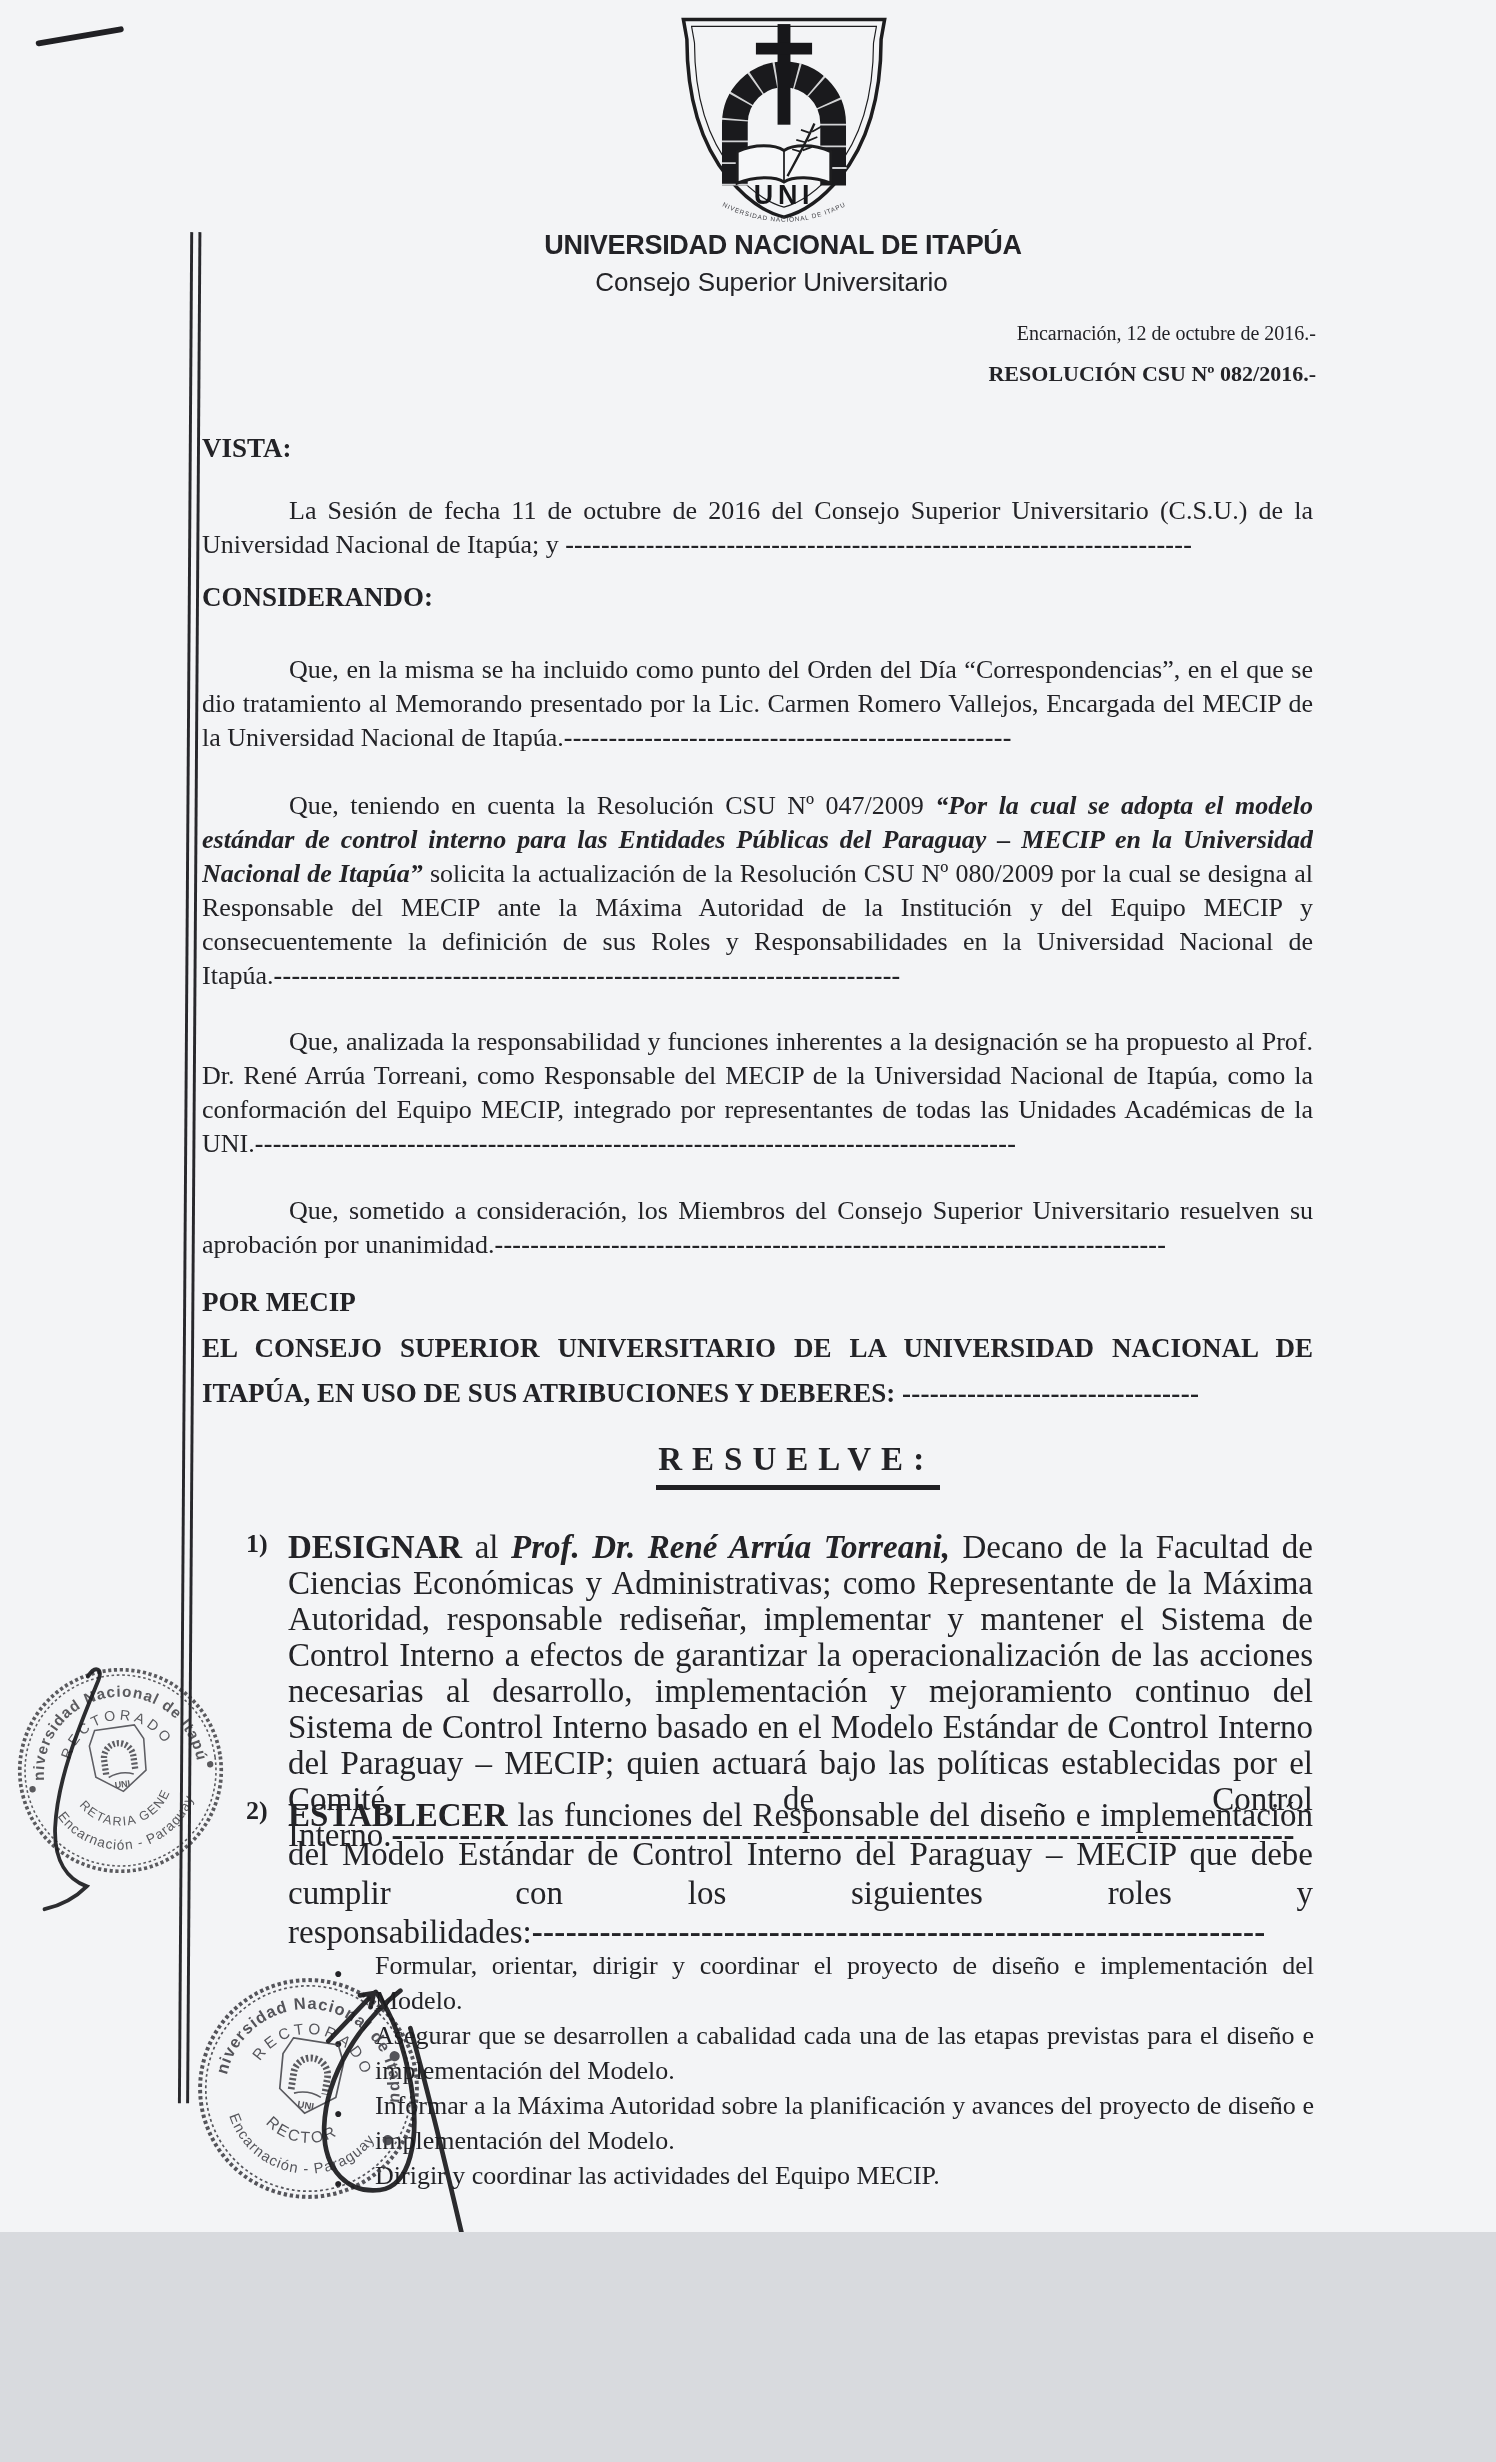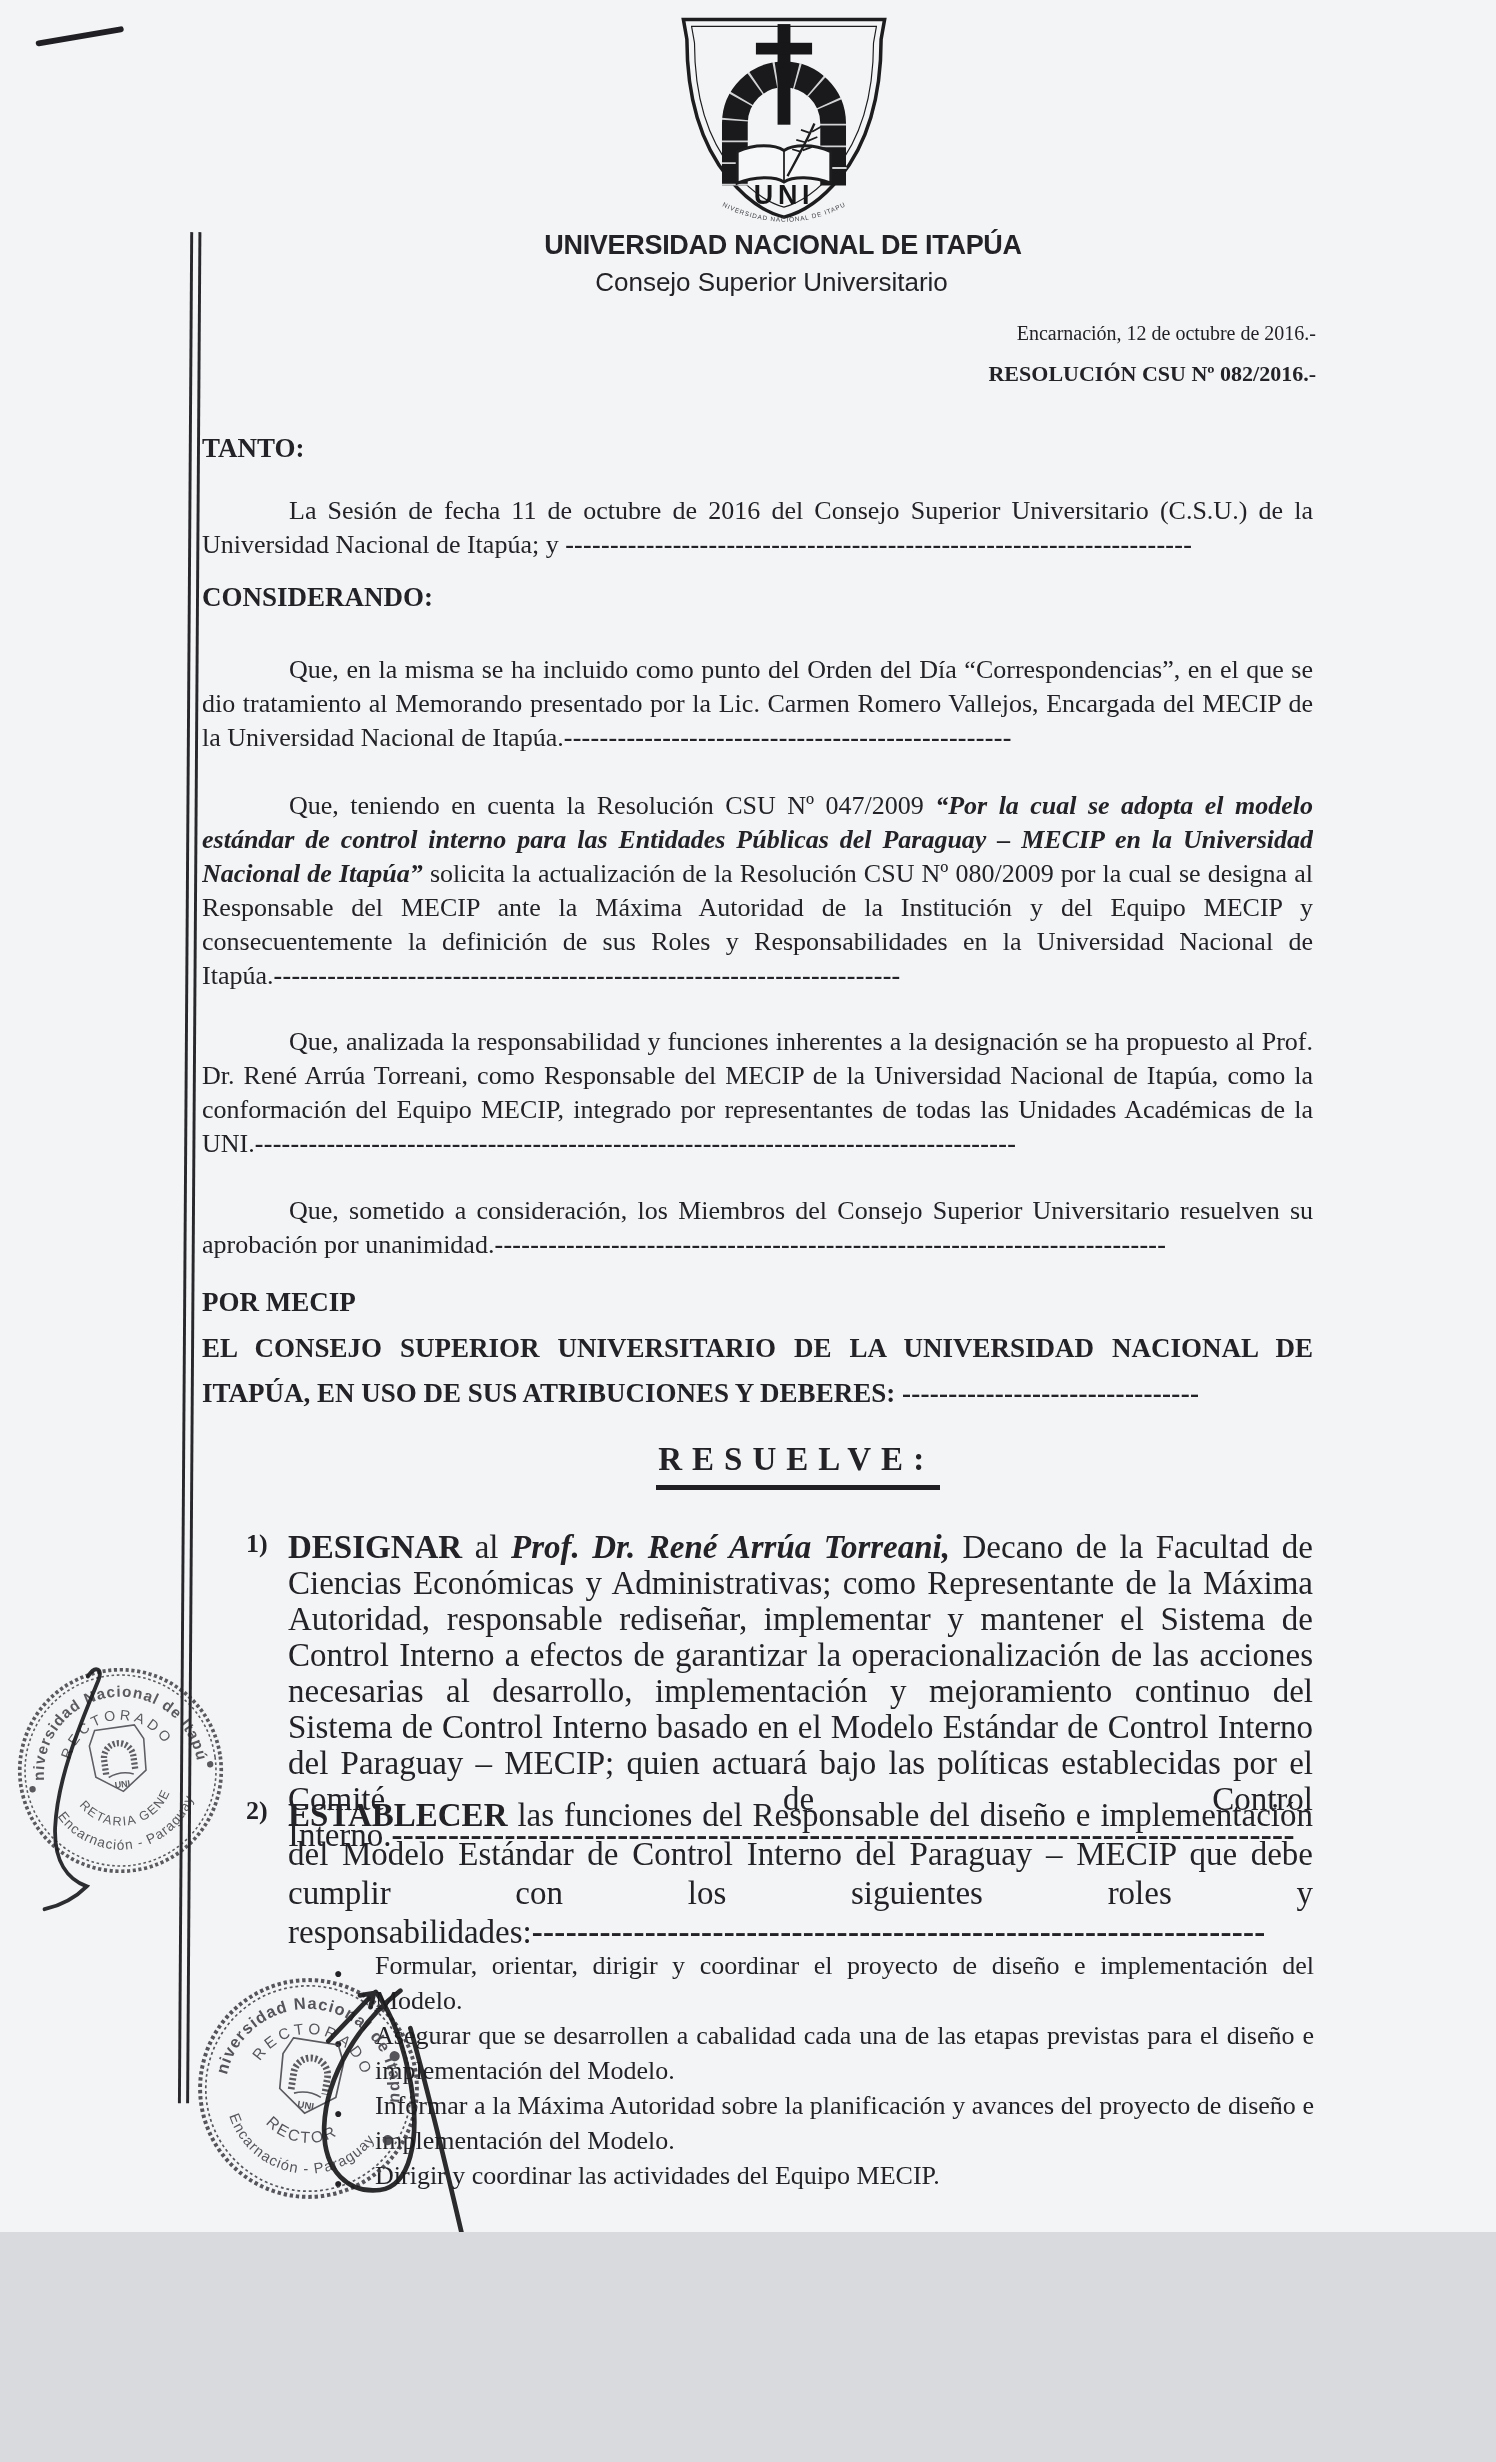--- a/index.html
+++ b/index.html
@@ -68,21 +68,21 @@
       <textPath href="#logoarc" startOffset="50%" text-anchor="middle">UNIVERSIDAD NACIONAL DE ITAPUA</textPath>
     </text>
   </svg>
 
   <div class="org-name sans">UNIVERSIDAD NACIONAL DE ITAPÚA</div>
   <div class="org-sub sans">Consejo Superior Universitario</div>
 
   <div class="right-block" style="top:322px">Encarnación, 12 de octubre de 2016.-</div>
   <div class="right-block resol" style="top:361px">RESOLUCIÓN CSU Nº 082/2016.-</div>
 
-  <div class="heading" style="top:433px">TANTO:</div>
+  <div class="heading" style="top:433px">VISTA:</div>
   <div class="para indent" style="top:494px"><span>La Sesión de fecha 11 de octubre de 2016 del Consejo Superior Universitario (C.S.U.) de la Universidad Nacional de Itapúa; y </span><span class="dash">----------------------------------------------------------------------</span></div>
 
   <div class="heading" style="top:582px">CONSIDERANDO:</div>
 
   <div class="para indent" style="top:653px"><span>Que, en la misma se ha incluido como punto del Orden del Día “Correspondencias”, en el que se dio tratamiento al Memorando presentado por la Lic. Carmen Romero Vallejos, Encargada del MECIP de la Universidad Nacional de Itapúa.</span><span class="dash">--------------------------------------------------</span></div>
 
   <div class="para indent" style="top:789px"><span>Que, teniendo en cuenta la Resolución CSU Nº 047/2009 </span><span class="bi">“Por la cual se adopta el modelo estándar de control interno para las Entidades Públicas del Paraguay – MECIP en la Universidad Nacional de Itapúa”</span><span> solicita la actualización de la Resolución CSU Nº 080/2009 por la cual se designa al Responsable del MECIP ante la Máxima Autoridad de la Institución y del Equipo MECIP y consecuentemente la definición de sus Roles y Responsabilidades en la Universidad Nacional de Itapúa.</span><span class="dash">----------------------------------------------------------------------</span></div>
 
   <div class="para indent" style="top:1025px"><span>Que, analizada la responsabilidad y funciones inherentes a la designación se ha propuesto al Prof. Dr. René Arrúa Torreani, como Responsable del MECIP de la Universidad Nacional de Itapúa, como la conformación del Equipo MECIP, integrado por representantes de todas las Unidades Académicas de la UNI.</span><span class="dash">-------------------------------------------------------------------------------------</span></div>
 

